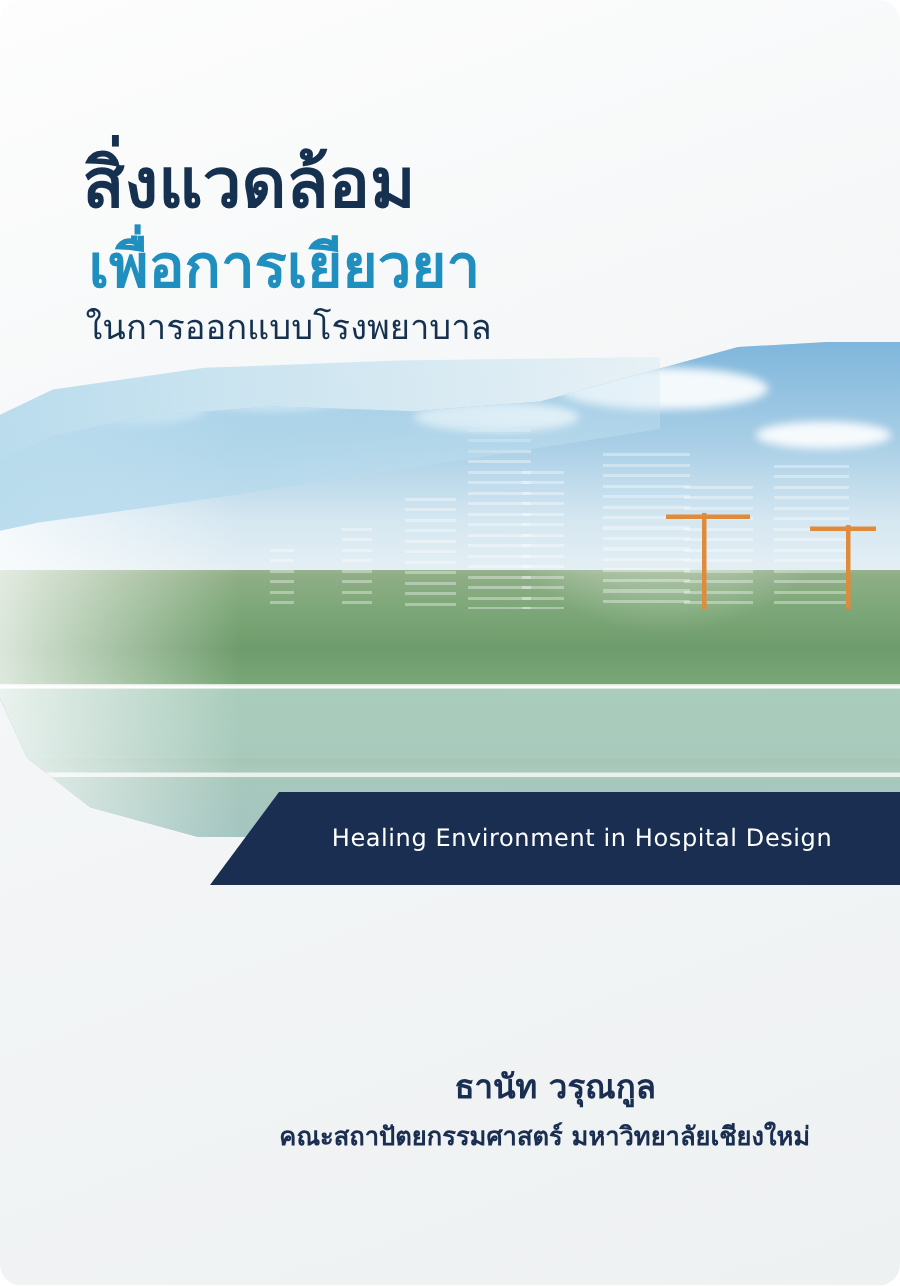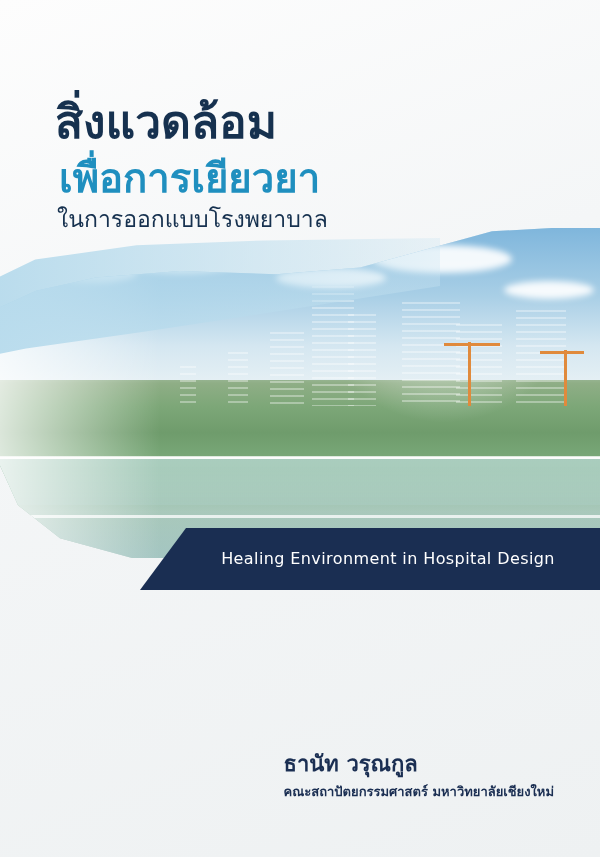--- a/index.html
+++ b/index.html
@@ -13,20 +13,21 @@
     font-family: "DejaVu Sans", "Liberation Sans", sans-serif;
     overflow: hidden;
   }
 
   .cover {
     position: relative;
     width: 600px;
     height: 857px;
     background: linear-gradient(160deg, #fdfdfd 0%, #f4f6f7 40%, #eef1f2 100%);
     overflow: hidden;
+    border-radius: 14px;
   }
 
   
   .title-block {
     position: absolute;
     left: 55px;
     top: 96px;
     width: 480px;
     z-index: 6;
   }
@@ -199,36 +200,36 @@
     font-size: 16px;
     letter-spacing: 0.4px;
     padding-left: 36px;
     box-sizing: border-box;
   }
 
   
   .author-block {
     position: absolute;
     right: 46px;
-    bottom: 56px;
-    text-align: left;
+    bottom: 88px;
+    text-align: center;
     z-index: 6;
   }
   .author-name {
     font-size: 22px;
     font-weight: bold;
     color: #1a2e52;
     margin: 0;
     line-height: 1.3;
   }
   .author-affil {
-    font-size: 13px;
+    font-size: 17px;
     font-weight: bold;
     color: #1a2e52;
-    margin: 6px 0 0 0;
+    margin: 6px 14px 0 0;
     line-height: 1.3;
   }
 </style>
 </head>
 <body>
 
 <div class="cover">
 
   <div class="title-block">
     <div class="title-line1">สิ่งแวดล้อม</div>

